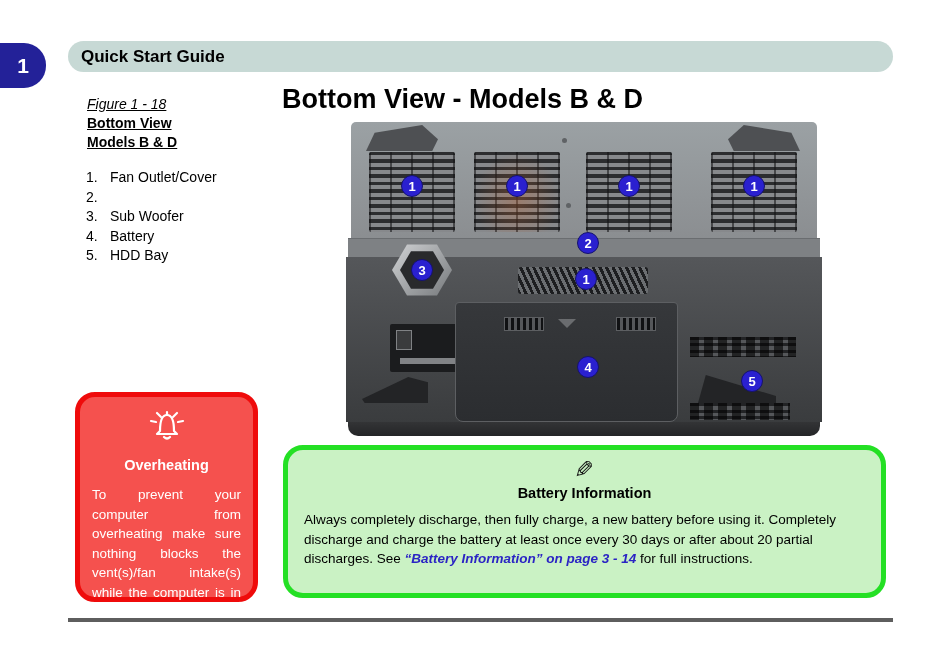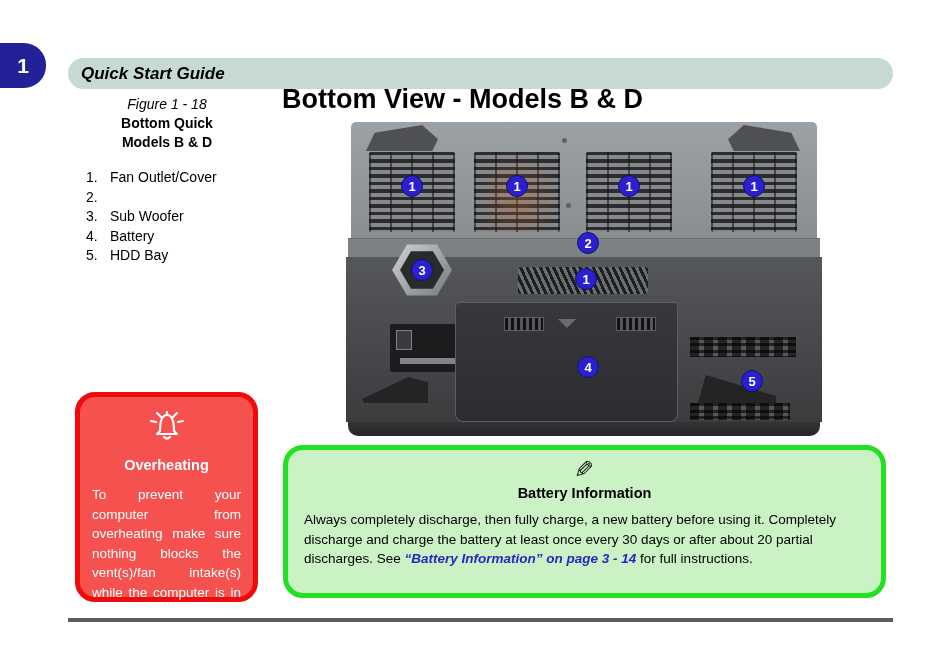--- a/index.html
+++ b/index.html
@@ -10,30 +10,30 @@
   }
 
   
   .chapter-tab {
     position:absolute; left:0; top:43px; width:46px; height:45px;
     background:#232198; border-radius:0 22px 22px 0;
     color:#fff; font-weight:bold; font-size:21px;
     display:flex; align-items:center; justify-content:center;
   }
   .header-pill {
-    position:absolute; left:68px; top:58px; width:825px; height:31px;
+    position:absolute; left:68px; top:41px; width:825px; height:31px;
     background:#c7d9d5; border-radius:16px;
     display:flex; align-items:center; padding-left:13px;
-    font-size:17px; font-weight:bold;font-style:italic;
+    font-size:17px; font-weight:bold;
   }
 
   .page-title { position:absolute; left:282px; top:84px; font-size:27px; font-weight:bold; }
 
   
-  .fig-caption { position:absolute; left:87px; top:95px; width:160px; text-align:center; font-size:14px; line-height:19px; }
+  .fig-caption { position:absolute; left:87px; top:95px; width:160px; font-size:14px; line-height:19px;text-decoration:underline; }
   .fig-caption .l1 { font-style:italic; }
   .fig-caption .l2, .fig-caption .l3 { font-weight:bold; }
   .legend { position:absolute; left:86px; top:168px; width:168px; font-size:14px; line-height:19.5px; }
   .legend-row { display:flex; }
   .legend-num { width:24px; flex:none; }
   .legend-label { flex:1; }
 
   
   .laptop { position:absolute; left:346px; top:119px; width:476px; height:317px; }
   .lt-upper { position:absolute; left:5px; top:3px; width:466px; height:116px;
@@ -124,21 +124,21 @@
     <span>1</span>
   </div>
   <div class="header-pill">
     <span>Quick Start Guide</span>
   </div>
 
   <h1 class="page-title">Bottom View - Models B &amp; D</h1>
 
   <div class="fig-caption">
     <div class="l1">Figure 1 - 18</div>
-    <div class="l2">Bottom Quick</div>
+    <div class="l2">Bottom View</div>
     <div class="l3">Models B &amp; D</div>
   </div>
 
   <div class="legend">
     <div class="legend-row">
       <span class="legend-num">1.</span>
       <span class="legend-label">Fan Outlet/Cover</span>
     </div>
     <div class="legend-row">
       <span class="legend-num">2.</span>

